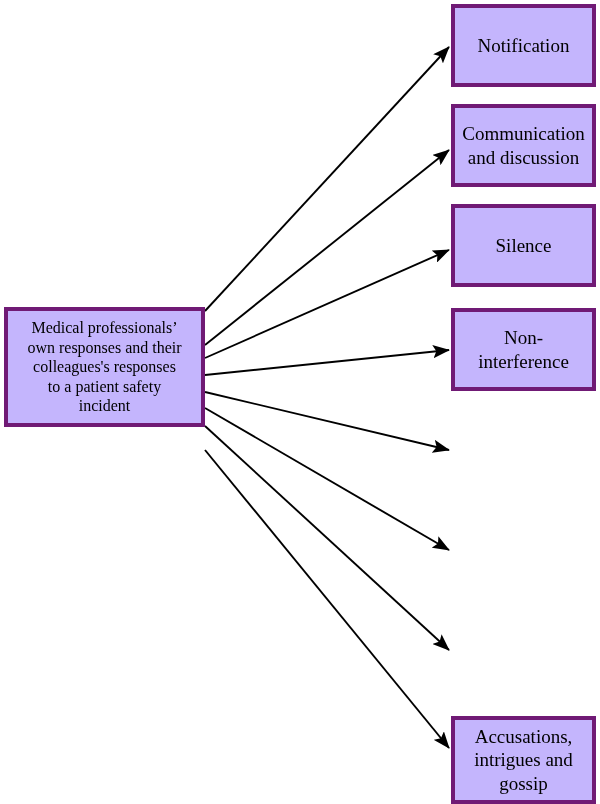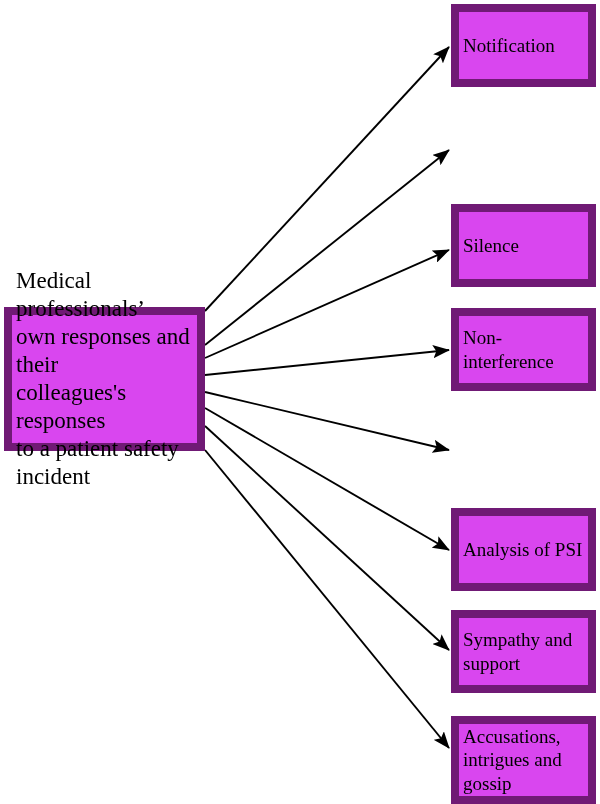--- a/index.html
+++ b/index.html
@@ -18,43 +18,43 @@
   #edges {
     position: absolute;
     left: 0;
     top: 0;
     width: 600px;
     height: 804px;
   }
   .node {
     position: absolute;
     box-sizing: border-box;
-    border: 8px solid #701a75;
-    background: #d946ef;
+    border: 4px solid #701a75;
+    background: #c4b5fd;
     display: flex;
     align-items: center;
     justify-content: center;
-    text-align: left;
+    text-align: center;
     color: #000000;
     z-index: 2;
   }
   .node-label {
     display: block;
     width: 100%;
     padding: 0 4px;
     box-sizing: border-box;
     line-height: 1.22;
     white-space: pre-line;
   }
   #source-node {
     left: 4px;
     top: 307px;
     width: 201px;
-    height: 144px;
-    font-size: 23px;
+    height: 120px;
+    font-size: 16px;
   }
   .target-node {
     left: 451px;
     width: 145px;
     height: 83px;
     font-size: 19px;
   }
 </style>
 </head>
 <body>
@@ -84,38 +84,35 @@
 own responses and their
 colleagues's responses
 to a patient safety
 incident</span>
   </div>
 
   <div class="node target-node" id="target-notification" style="top:4px;">
     <span class="node-label">Notification</span>
   </div>
 
+  <div class="node target-node" id="target-communication-and-discussion" style="top:104px;">
+    <span class="node-label">Communication
+and discussion</span>
+  </div>
 
   <div class="node target-node" id="target-non-interference" style="top:308px;">
     <span class="node-label">Non-interference</span>
   </div>
 
   <div class="node target-node" id="target-silence" style="top:204px;">
     <span class="node-label">Silence</span>
   </div>
 
 
-  <div class="node target-node" id="target-analysis-of-psi" style="top:508px;">
-    <span class="node-label">Analysis of PSI</span>
-  </div>
 
-  <div class="node target-node" id="target-sympathy-and-support" style="top:610px;">
-    <span class="node-label">Sympathy and
-support</span>
-  </div>
 
   <div class="node target-node" id="target-accusations-intrigues-and-gossip" style="top:716px; height:88px;">
     <span class="node-label">Accusations,
 intrigues and
 gossip</span>
   </div>
 
 </div>
 
 </body></html>

